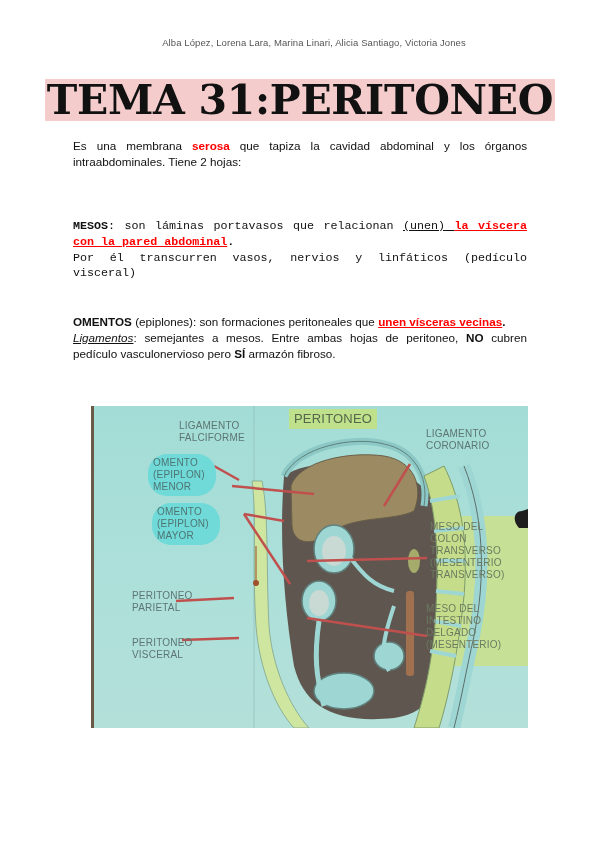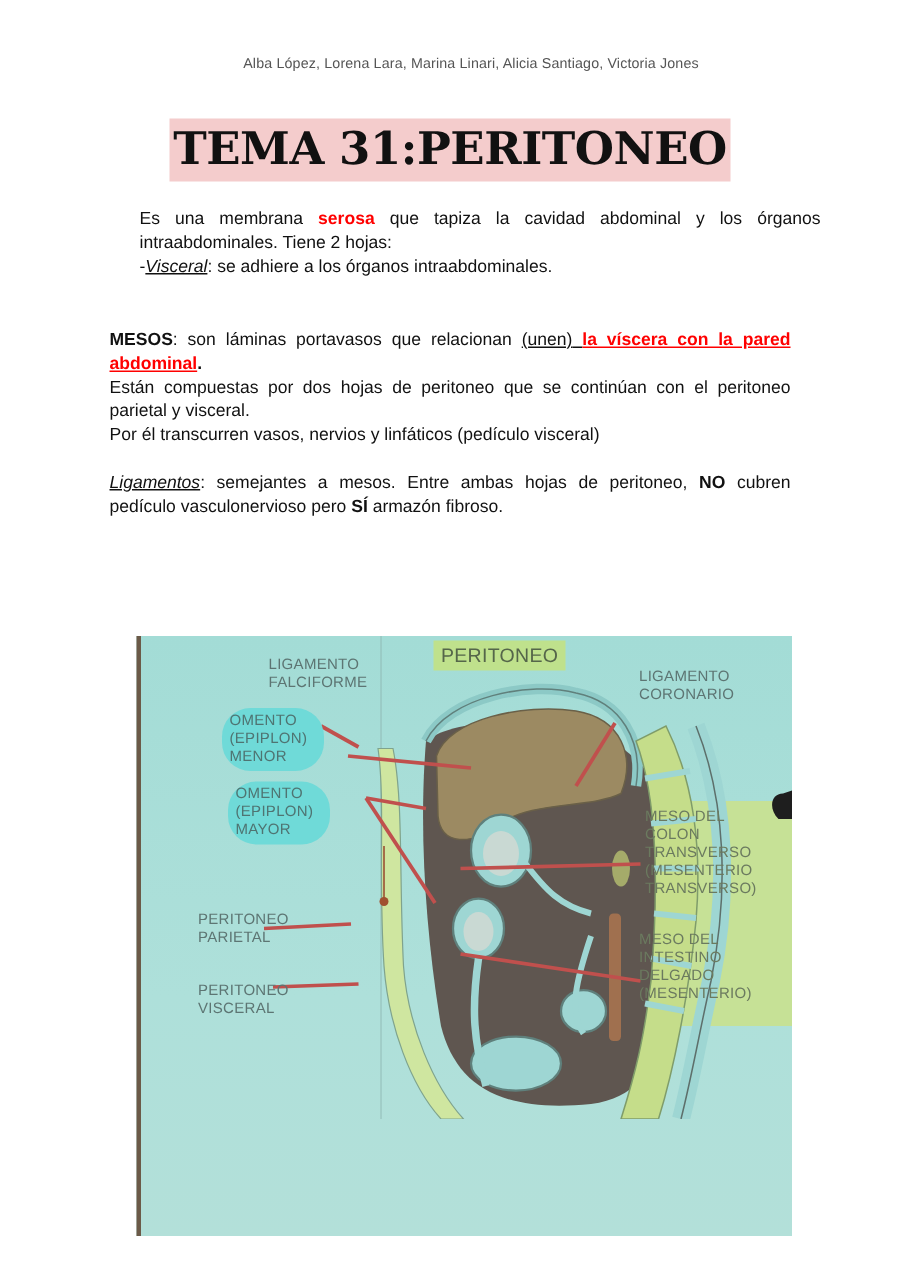--- a/index.html
+++ b/index.html
@@ -1,61 +1,60 @@
 <!DOCTYPE html>
 <html><head>
   <meta charset="utf-8">
   <style>
     html, body { margin: 0; padding: 0; background: #ffffff; }
     body { width: 600px; height: 848px; position: relative; overflow: hidden; font-family: "Liberation Sans", sans-serif; color: #111; }
     .authors { position: absolute; top: 37px; left: 0; width: 580px; text-align: center; font-size: 9.5px; color: #555; letter-spacing: 0.1px; margin-left: 24px; }
     .title-wrap { position: absolute; top: 79px; left: 0; width: 600px; text-align: center; }
-    .title { display: inline-block; background: #f4cccc; font-family: "DejaVu Serif", "Liberation Serif", serif; font-weight: bold; font-size: 30px; line-height: 42px; padding: 0 2px; color: #111; letter-spacing: -0.3px; }
+    .title { display: inline-block; background: #f4cccc; font-family: "DejaVu Serif", "Liberation Serif", serif; font-weight: bold; font-size: 41px; line-height: 42px; padding: 0 2px; color: #111; letter-spacing: -0.3px; }
     .body-text { position: absolute; left: 73px; width: 454px; font-size: 11.7px; line-height: 15.8px; text-align: justify; }
     .p { margin: 0; }
     .red-bold { color: #ff0000; font-weight: bold; }
     .red-bold-u { color: #ff0000; font-weight: bold; text-decoration: underline; }
     .bold { font-weight: bold; }
     .iu { font-style: italic; text-decoration: underline; }
     .u { text-decoration: underline; }
-    .sec1 { top: 138px; margin-left: 20px; }
-    .sec2 { top: 219px; }
+    .sec1 { top: 138px; }
+    .sec2 { top: 219px; font-family: Liberation Mono, monospace; }
     .sec3 { top: 314px; }
 
     
-    .figure { position: absolute; left: 91px; top: 424px; width: 437px; height: 400px; background: #a9ddd7; overflow: hidden; border-left: 3px solid #6b5a48; box-sizing: border-box; }
+    .figure { position: absolute; left: 91px; top: 406px; width: 437px; height: 322px; background: #a9ddd7; overflow: hidden; border-left: 3px solid #6b5a48; box-sizing: border-box; }
     .fig-inner { position: absolute; inset: 0; background: linear-gradient(180deg, #a3dcd6 0%, #aee0da 60%, #b3e0d9 100%); }
     .lbl { position: absolute; font-size: 10px; line-height: 12px; color: #5d7573; font-family: "Liberation Sans", sans-serif; letter-spacing: 0.2px; }
     .lbl.box-cyan { background: #6fdad8; padding: 3px 5px; color: #4f7472; border-radius: 19px; }
     .lbl.box-green { background: #bfe18c; padding: 2px 5px; color: #55664a; font-size: 13px; line-height: 16px; }
     svg.anat-svg { position: absolute; left: 0; top: 0; }
   </style>
 </head>
 <body>
 
 <div>
 
   <div class="authors">Alba López, Lorena Lara, Marina Linari, Alicia Santiago, Victoria Jones</div>
 
   <div class="title-wrap">
     <span class="title">TEMA 31:PERITONEO</span>
   </div>
 
   <div class="body-text sec1">
     <p class="p"><span>Es una membrana </span><span class="red-bold">serosa</span><span> que tapiza la cavidad abdominal y los órganos intraabdominales. Tiene 2 hojas:</span></p>
-    <p class="p"><span>-</span><span class="iu">Visceral</span><span>: se adhiere a los órganos intraabdominales.</span></p>
   </div>
 
   <div class="body-text sec2">
     <p class="p"><span class="bold">MESOS</span><span>: son láminas portavasos que relacionan </span><span class="u">(unen)</span><span class="u"> </span><span class="red-bold-u">la víscera con la pared abdominal</span><span class="bold">.</span></p>
-    <p class="p">Están compuestas por dos hojas de peritoneo que se continúan con el peritoneo parietal y visceral.</p>
     <p class="p">Por él transcurren vasos, nervios y linfáticos (pedículo visceral)</p>
   </div>
 
   <div class="body-text sec3">
+    <p class="p"><span class="bold">OMENTOS</span><span> (epiplones): son formaciones peritoneales que </span><span class="red-bold-u">unen vísceras vecinas</span><span class="bold">.</span></p>
     <p class="p"><span class="iu">Ligamentos</span><span>: semejantes a mesos. Entre ambas hojas de peritoneo, </span><span class="bold">NO</span><span> cubren pedículo vasculonervioso pero </span><span class="bold">SÍ</span><span> armazón fibroso.</span></p>
   </div>
 
   <div class="figure">
     <div class="fig-inner"></div>
 
     <svg class="anat-svg" width="437" height="322" viewBox="0 0 437 322">
 
       <line x1="160" y1="0" x2="160" y2="322" stroke="#8fb7b2" stroke-width="0.6"></line>
 

